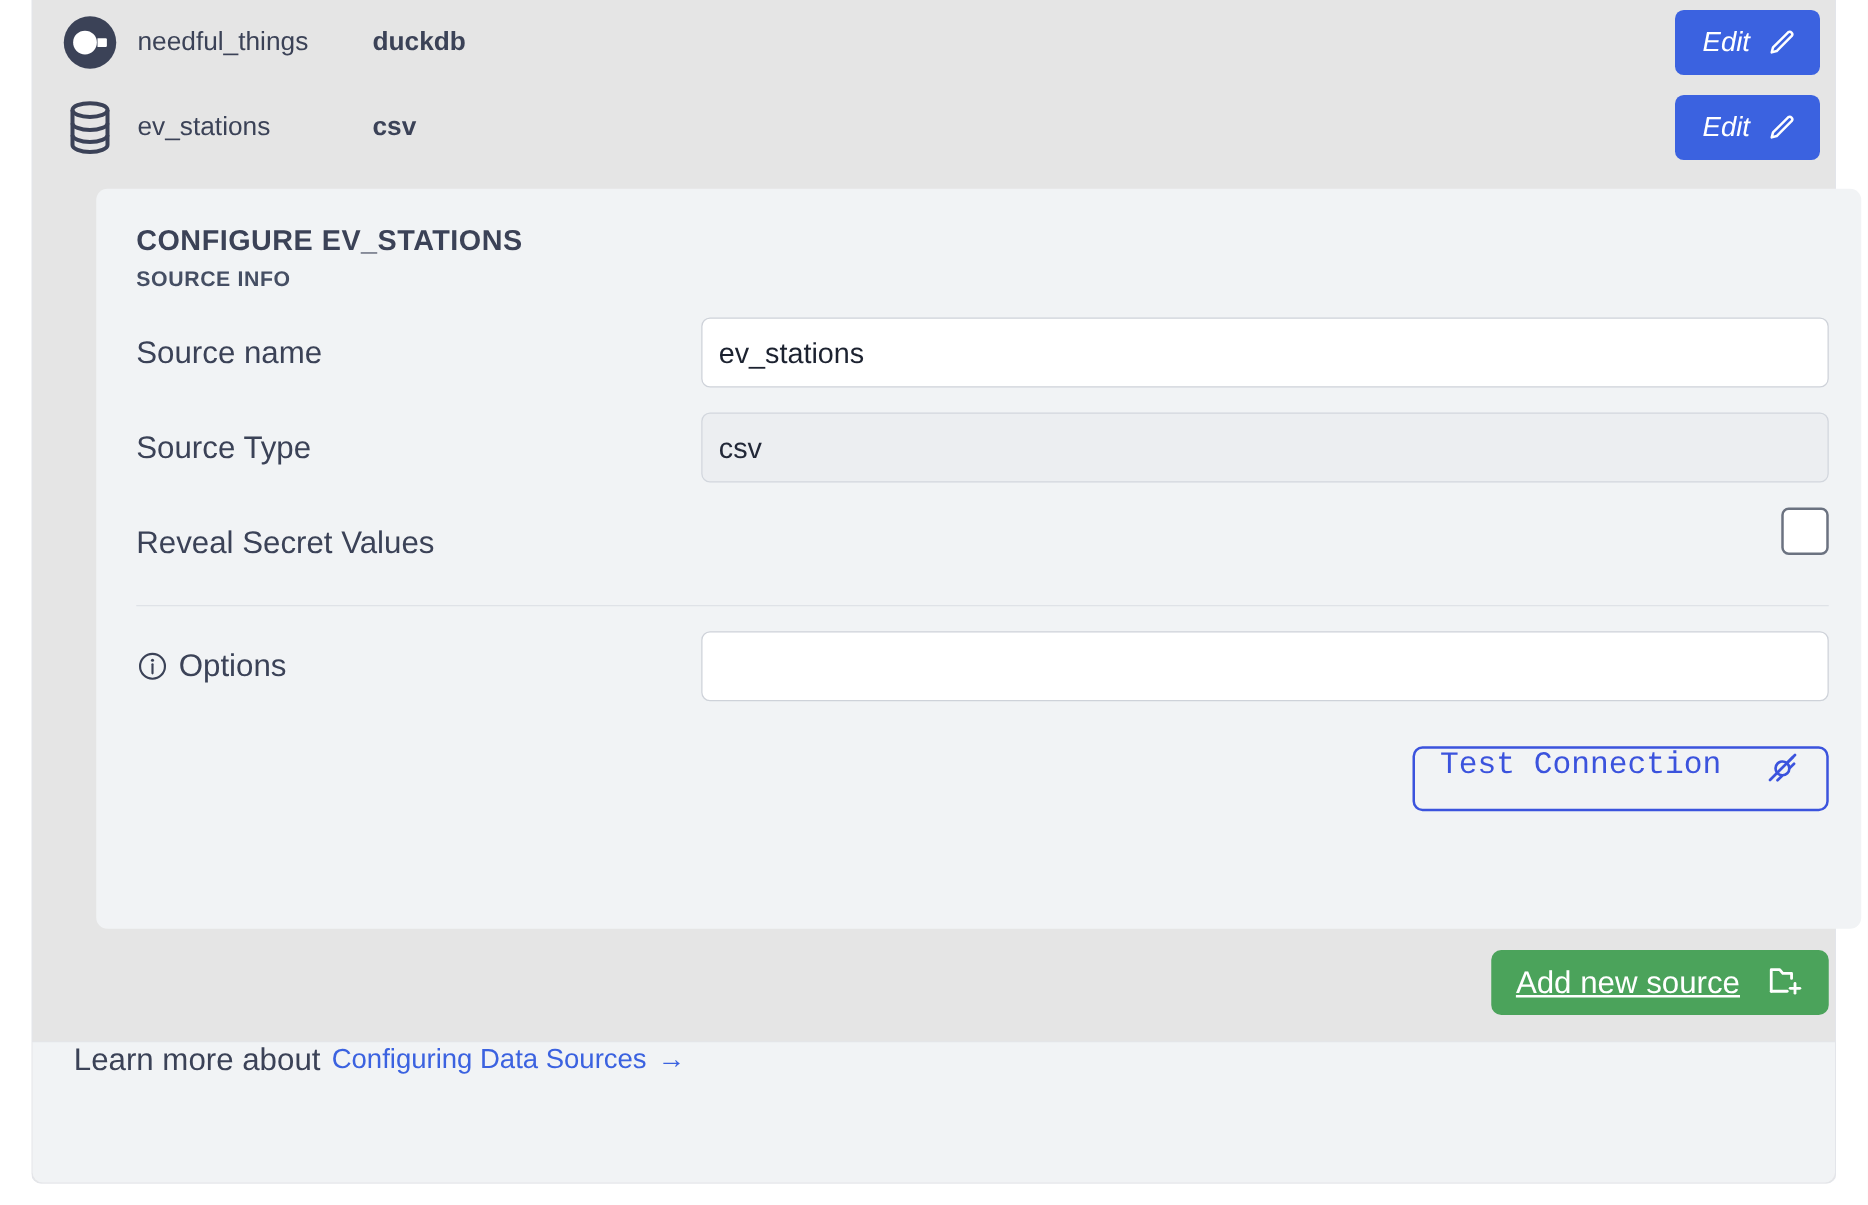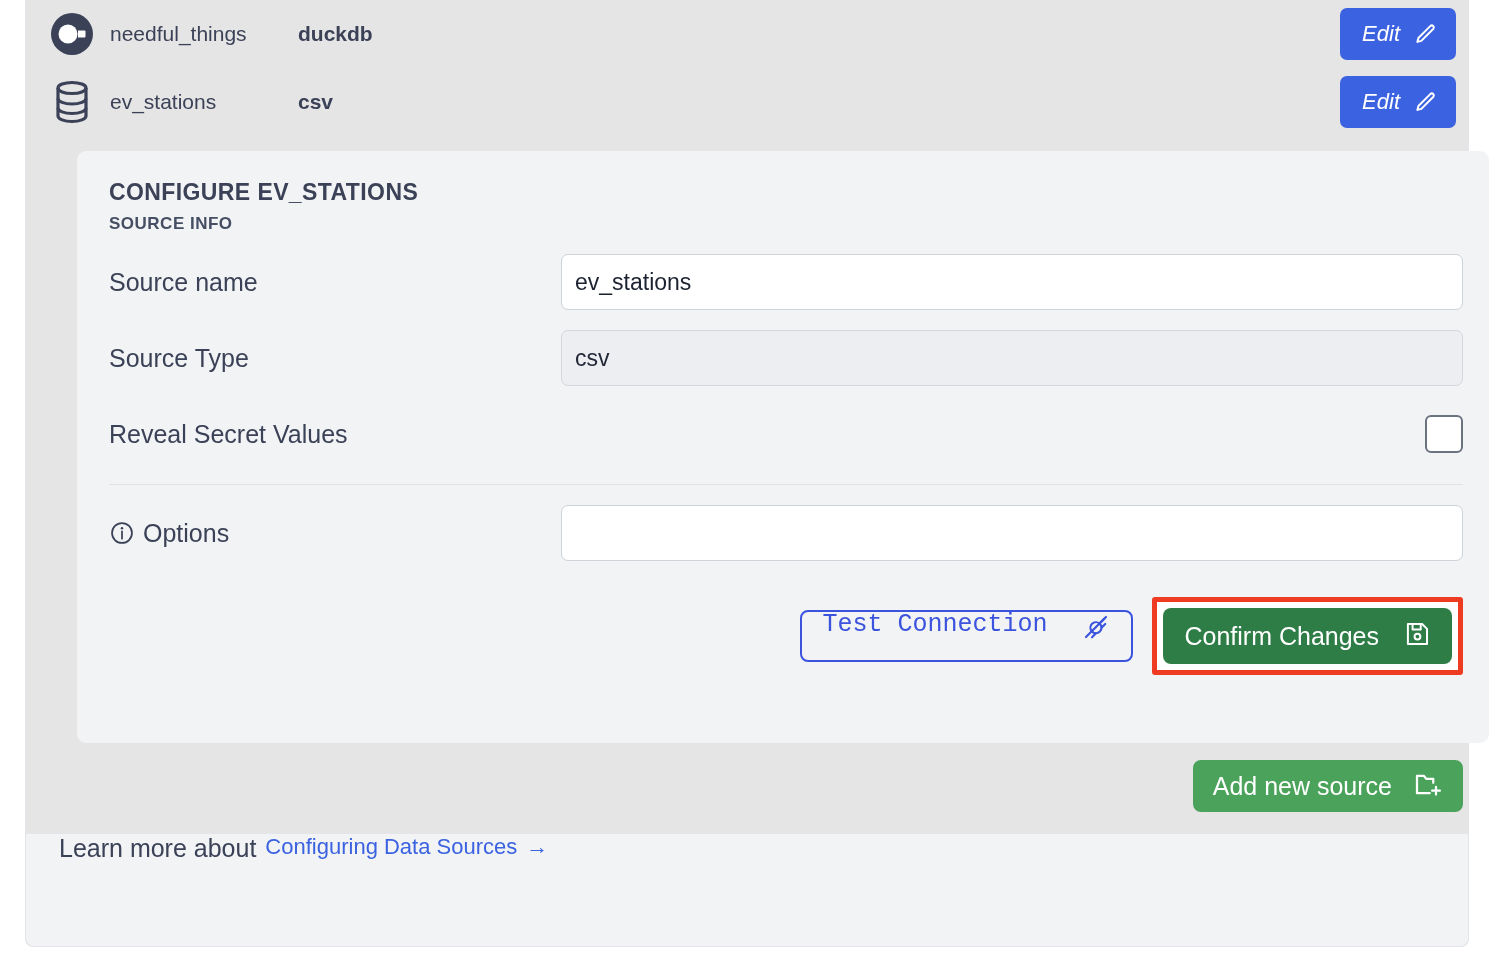--- a/index.html
+++ b/index.html
@@ -118,21 +118,20 @@
     font-size: 17px;
     font-weight: bold;
     letter-spacing: 0.5px;
     color: #454e63;
     text-transform: uppercase;
     margin-top: 8px;
   }
 
   .form-row {
     display: flex;
-    align-items: center;
     margin-top: 20px;
     min-height: 56px;
   }
 
   .form-label {
     font-size: 25px;
     color: #3b4257;
     width: 452px;
     flex: 0 0 452px;
     display: flex;
@@ -247,20 +246,21 @@
     background: #4ba35b;
     color: #ffffff;
     border: none;
     border-radius: 8px;
     font-family: "Liberation Sans", sans-serif;
     font-size: 25px;
     height: 52px;
     padding: 0 20px;
     cursor: pointer;
     line-height: 1;
+    text-decoration: underline;
   }
 
   
   .footer {
     position: absolute;
     left: 0;
     bottom: 0;
     width: 100%;
     height: 113px;
     background: #f1f3f5;
@@ -384,32 +384,20 @@
             <svg width="30" height="30" viewBox="0 0 24 24" fill="none" stroke="#3b53dd" stroke-width="1.7" stroke-linecap="round" stroke-linejoin="round">
               <path d="M14.8 9.2 a4.4 4.4 0 1 1 -6.2 6.2 a4.4 4.4 0 0 1 6.2 -6.2 z"></path>
               <path d="M15.2 8.8 L18.6 5.4"></path>
               <path d="M16.6 12.4 L19.4 9.6"></path>
               <path d="M11.6 17.4 L8.8 20.2"></path>
               <path d="M4 20 L20 4"></path>
             </svg>
           </span>
         </button>
 
-        <span class="highlight-box">
-          <button class="confirm-btn">
-            <span>Confirm Changes</span>
-            <span class="ic">
-              <svg width="28" height="28" viewBox="0 0 24 24" fill="none" stroke="#ffffff" stroke-width="1.7" stroke-linecap="round" stroke-linejoin="round">
-                <path d="M4.2 3.4 h12.2 L20.6 7.6 V20.6 H4.2 z"></path>
-                <circle cx="12.4" cy="14.2" r="2.5"></circle>
-                <path d="M8.2 3.6 v4.6 h7 V3.6"></path>
-              </svg>
-            </span>
-          </button>
-        </span>
       </div>
 
     </div>
 
     <div class="add-source-wrap">
       <button class="add-btn">
         <span>Add new source</span>
         <span class="ic">
           <svg width="30" height="30" viewBox="0 0 24 24" fill="none" stroke="#ffffff" stroke-width="1.8" stroke-linecap="round" stroke-linejoin="round">
             <path d="M3.2 19.2 V5.4 h5.4 l2 2.4 h5.6 v3.2"></path>

